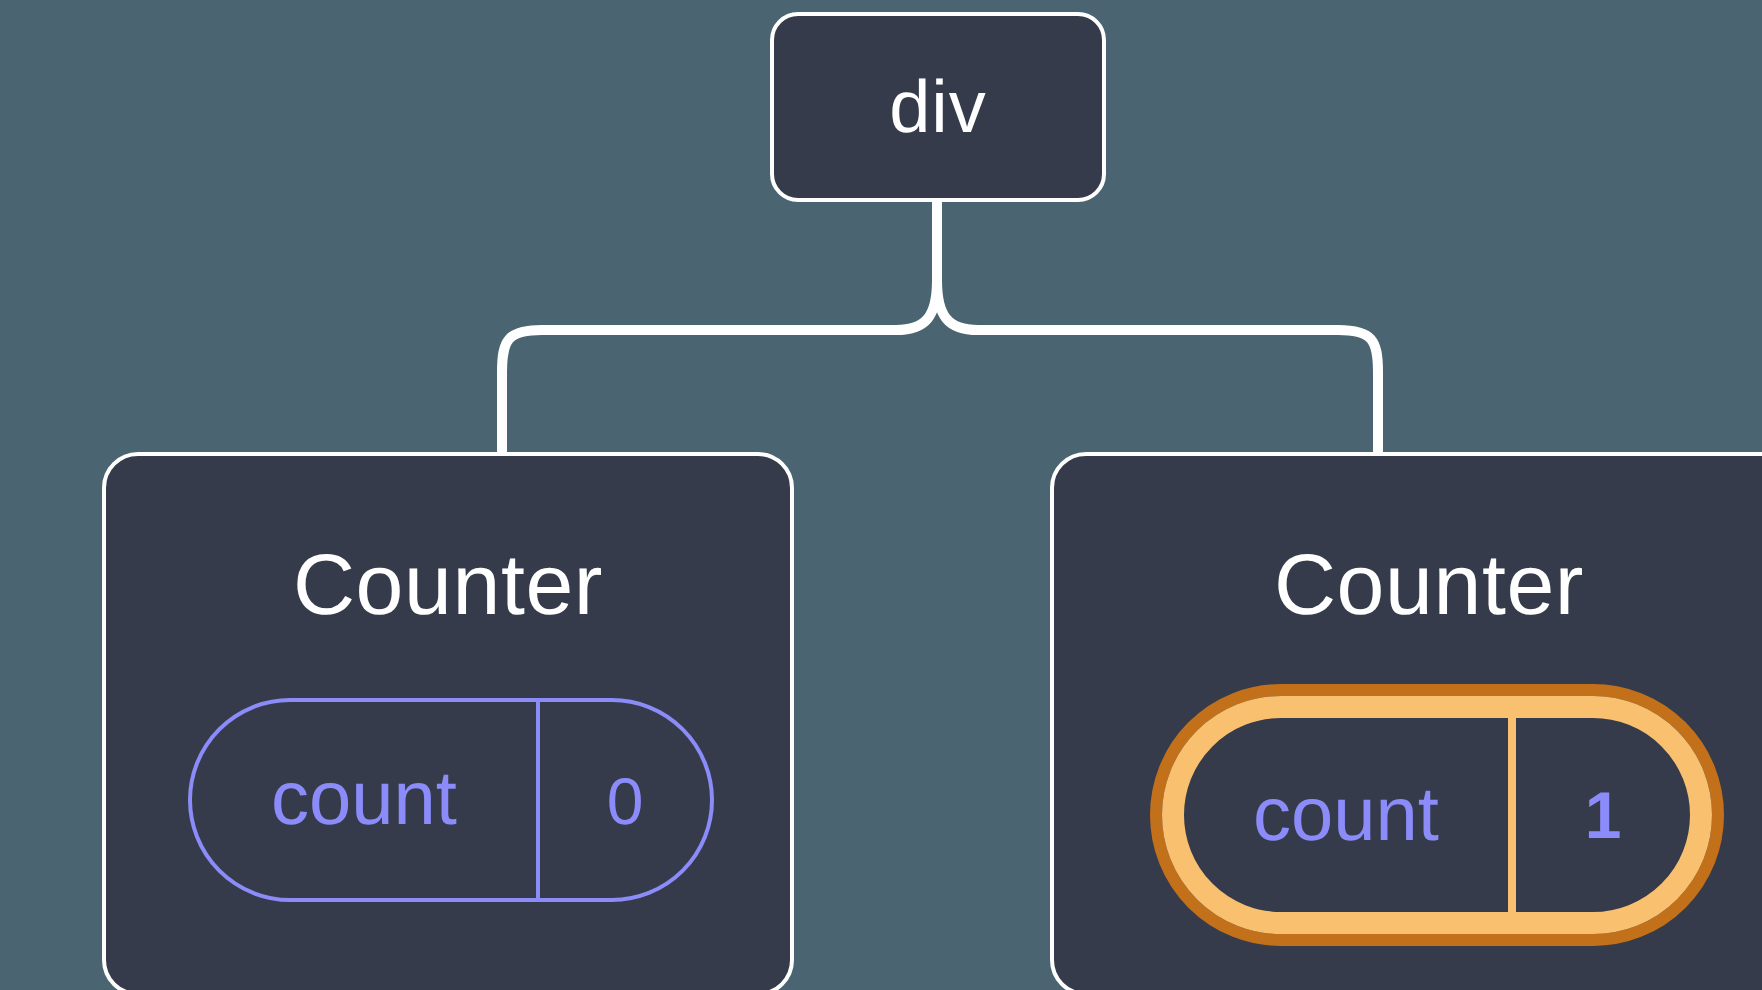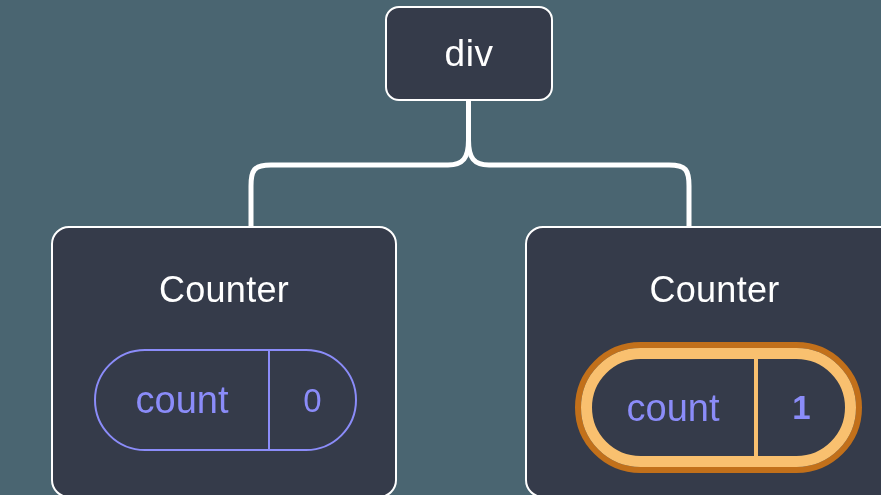--- a/index.html
+++ b/index.html
@@ -70,21 +70,21 @@
     height: 272px;
   }
 
   .card-title {
     position: absolute;
     left: 0;
     right: 0;
     top: 44px;
     text-align: center;
     color: #ffffff;
-    font-size: 36px;
+    font-size: 43px;
     font-weight: 400;
     letter-spacing: 0.3px;
     line-height: 1;
   }
 
   
   .pill {
     position: absolute;
     box-sizing: border-box;
     display: flex;

